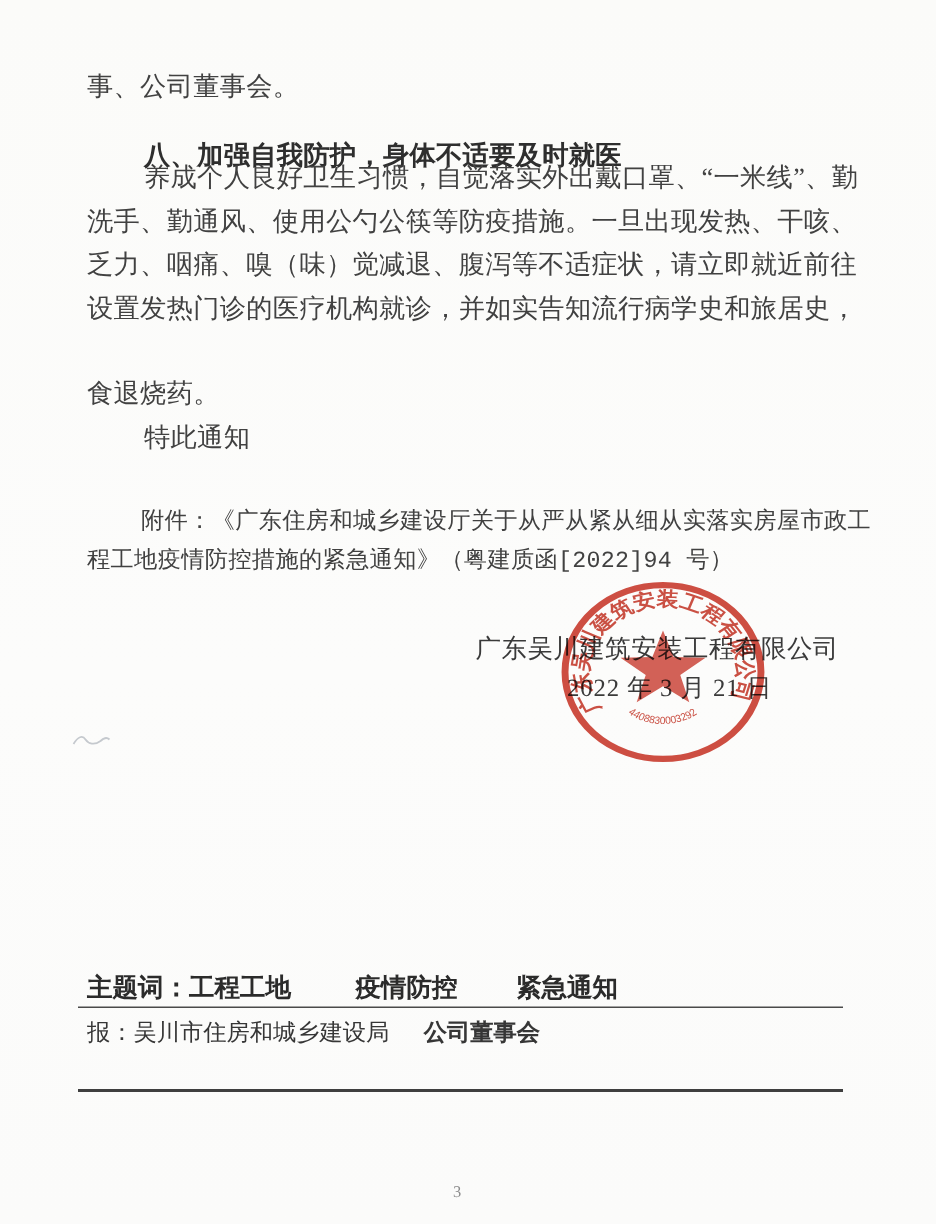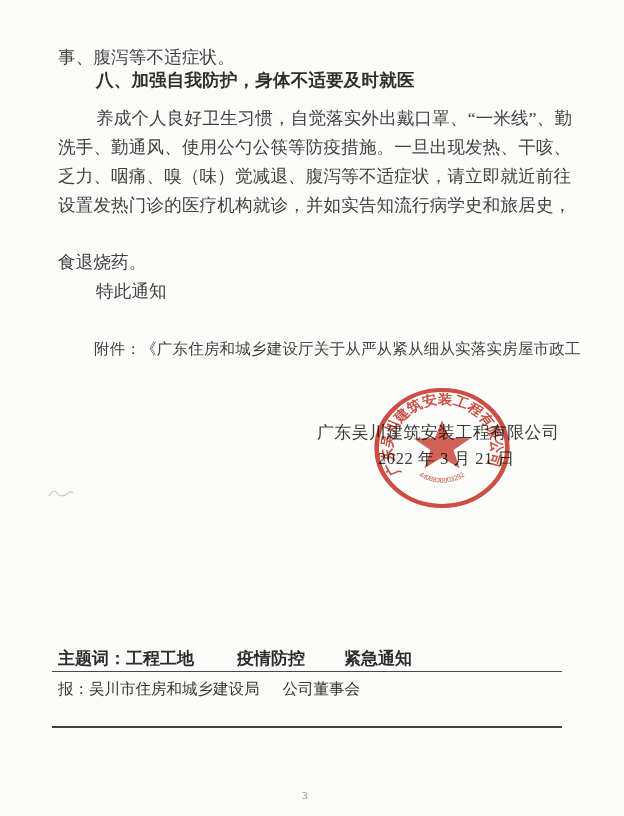--- a/index.html
+++ b/index.html
@@ -13,32 +13,32 @@
   }
   .bl{
     position:absolute;
     white-space:nowrap;
     font-size:17.5px;
     color:#414141;
     letter-spacing:0.2px;
     line-height:1;
   }
   .bold{font-weight:bold;color:#2e2e2e;}
-  .small{font-size:15.5px;}
+  .small{font-size:15.5px;font-family:Liberation Mono, monospace;}
   .company{font-size:17px;letter-spacing:0.3px;color:#3a3a3a;}
   .date{font-size:16.5px;letter-spacing:0.6px;color:#3a3a3a;}
   .frow{
     position:absolute;left:58px;
     white-space:nowrap;
     font-size:15.5px;color:#363636;line-height:1;
   }
   .frow .b{font-weight:bold;font-size:17px;color:#2b2b2b;}
   .g1{margin-left:43px;}
   .g2{margin-left:39px;font-family:Liberation Serif, serif;}
-  .gap-report{margin-left:23px;}
+  .gap-report{margin-left:23px;font-weight:bold;}
   .rule{
     position:absolute;left:52px;width:510px;height:0;
     border-top:1.6px solid #4a4a4a;
   }
   .rule2{border-top:2px solid #3f3f3f;}
   .pagenum{
     position:absolute;left:302px;top:789px;
     font-size:11px;color:#8c8c8c;
     font-family:"Liberation Serif","DejaVu Serif",serif;
   }
@@ -52,30 +52,31 @@
   .seal .star{fill:#cc4336;fill-opacity:0.9;}
   .seal .ringText{font-size:21px;font-weight:bold;fill:#c94336;font-family:"Liberation Serif","DejaVu Serif",serif;}
   .seal .serialText{font-size:11px;fill:#c94336;font-family:"Liberation Sans","DejaVu Sans",sans-serif;}
   .squiggle{position:absolute;left:48px;top:487px;}
 </style>
 </head>
 <body>
 
 <div class="page">
 
-  <div class="bl" style="left:58px;top:49px">事、腹泻等不适症状。</div>
-  <div class="bl bold" style="left:96px;top:72px">八、加强自我防护，身体不适要及时就医</div>
+  <div class="bl" style="left:58px;top:49px">事、公司董事会。</div>
+  <div class="bl bold" style="left:96px;top:95px">八、加强自我防护，身体不适要及时就医</div>
   <div class="bl" style="left:96px;top:110px">养成个人良好卫生习惯，自觉落实外出戴口罩、“一米线”、勤</div>
   <div class="bl" style="left:58px;top:139px">洗手、勤通风、使用公勺公筷等防疫措施。一旦出现发热、干咳、</div>
   <div class="bl" style="left:58px;top:197px">设置发热门诊的医疗机构就诊，并如实告知流行病学史和旅居史，</div>
   <div class="bl" style="left:58px;top:168px">乏力、咽痛、嗅（味）觉减退、腹泻等不适症状，请立即就近前往</div>
   <div class="bl" style="left:58px;top:254px">食退烧药。</div>
   <div class="bl" style="left:96px;top:283px">特此通知</div>
 
   <div class="bl small" style="left:94px;top:341px">附件：《广东住房和城乡建设厅关于从严从紧从细从实落实房屋市政工</div>
+  <div class="bl small" style="left:58px;top:367px">程工地疫情防控措施的紧急通知》（粤建质函[2022]94 号）</div>
 
   <div class="bl company" style="left:317px;top:424px">广东吴川建筑安装工程有限公司</div>
   <div class="bl date" style="left:378px;top:451px">2022 年 3 月 21 日</div>
 
   <svg class="seal" viewBox="0 0 200 200" preserveAspectRatio="none">
     <circle class="ring" cx="100" cy="100" r="92"></circle>
     <polygon class="star" points="100,56 110,84.2 139.9,85 116.2,103.3 124.7,132 100,115 75.3,132 83.8,103.3 60.1,85 90,84.2"></polygon>
     <path id="sealTopArc" d="M 42 139 A 70 70 0 1 1 163 130.7" fill="none"></path>
     <text class="ringText">
       <textPath href="#sealTopArc" textLength="290" lengthAdjust="spacingAndGlyphs">广东吴川建筑安装工程有限公司</textPath>

